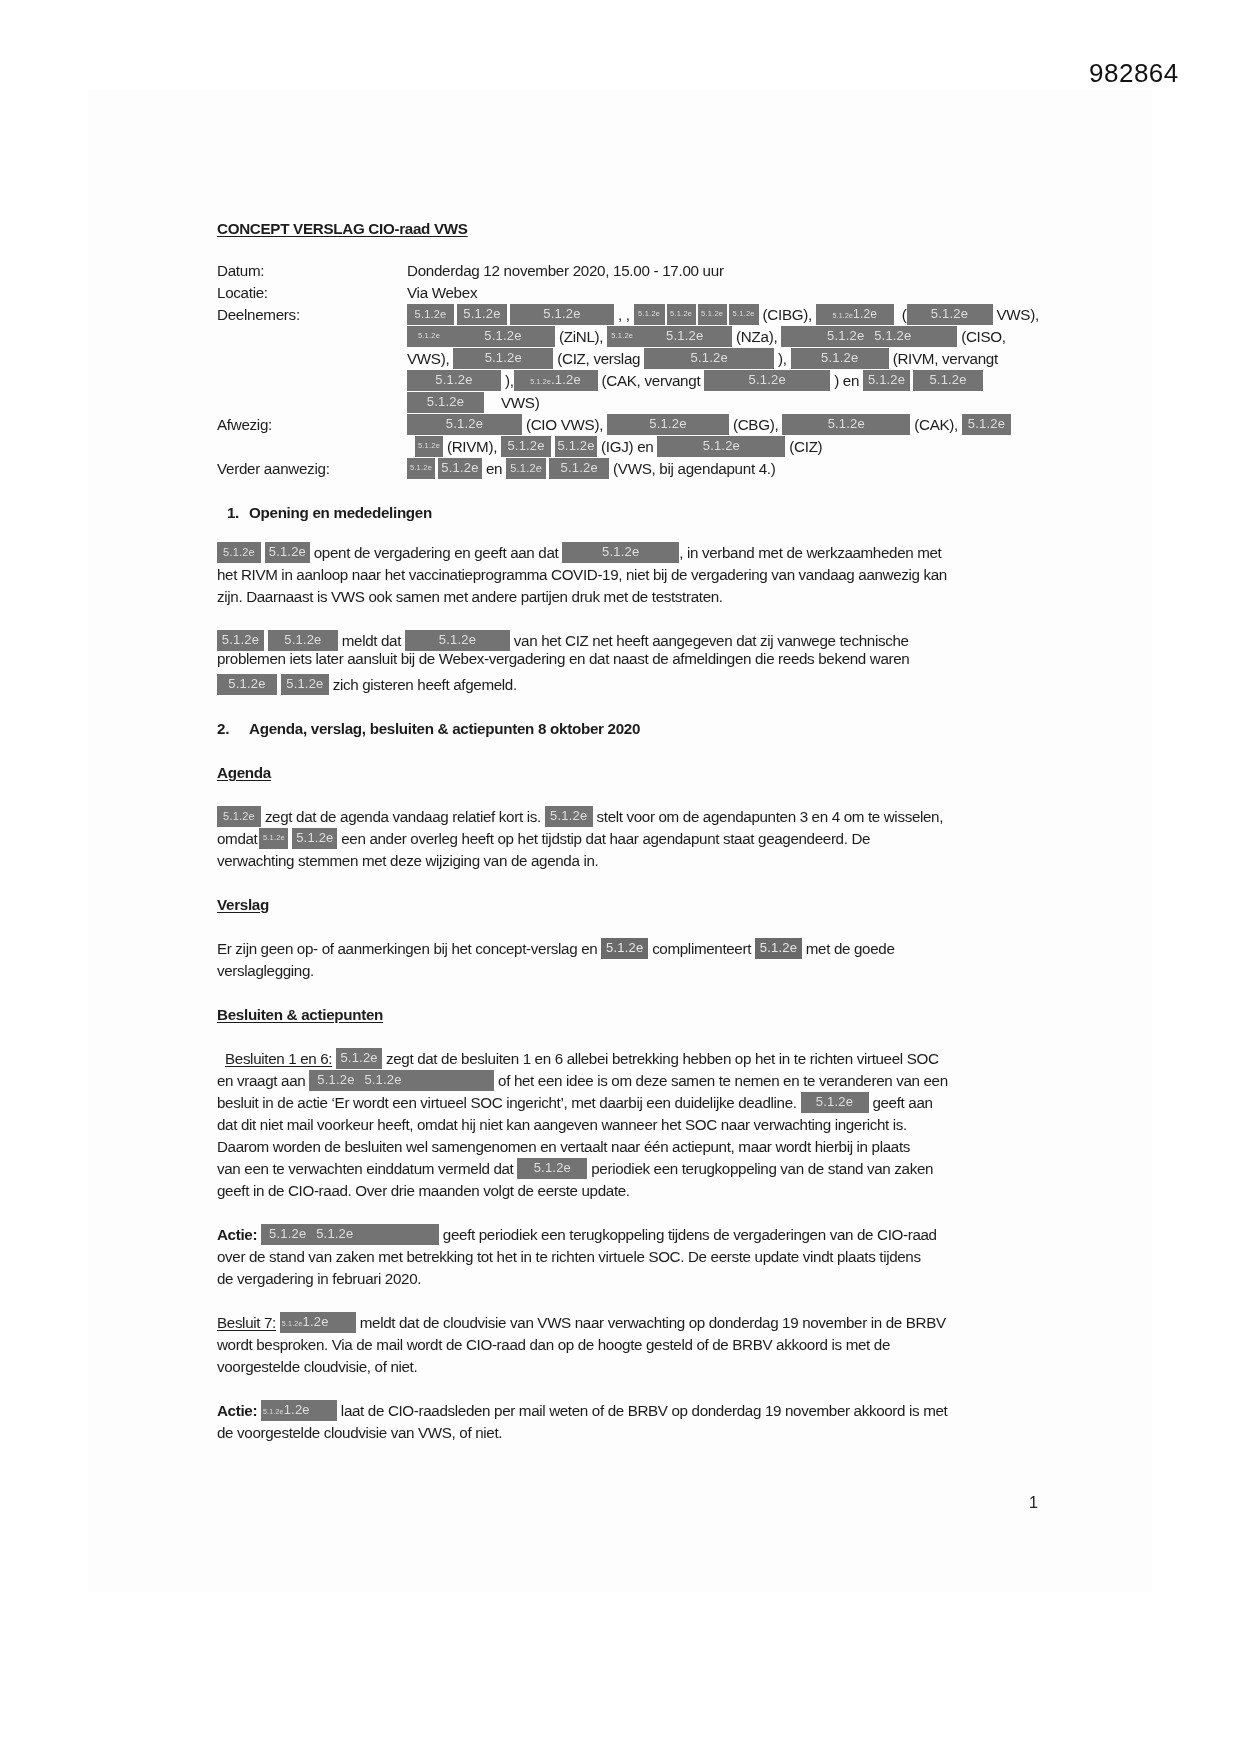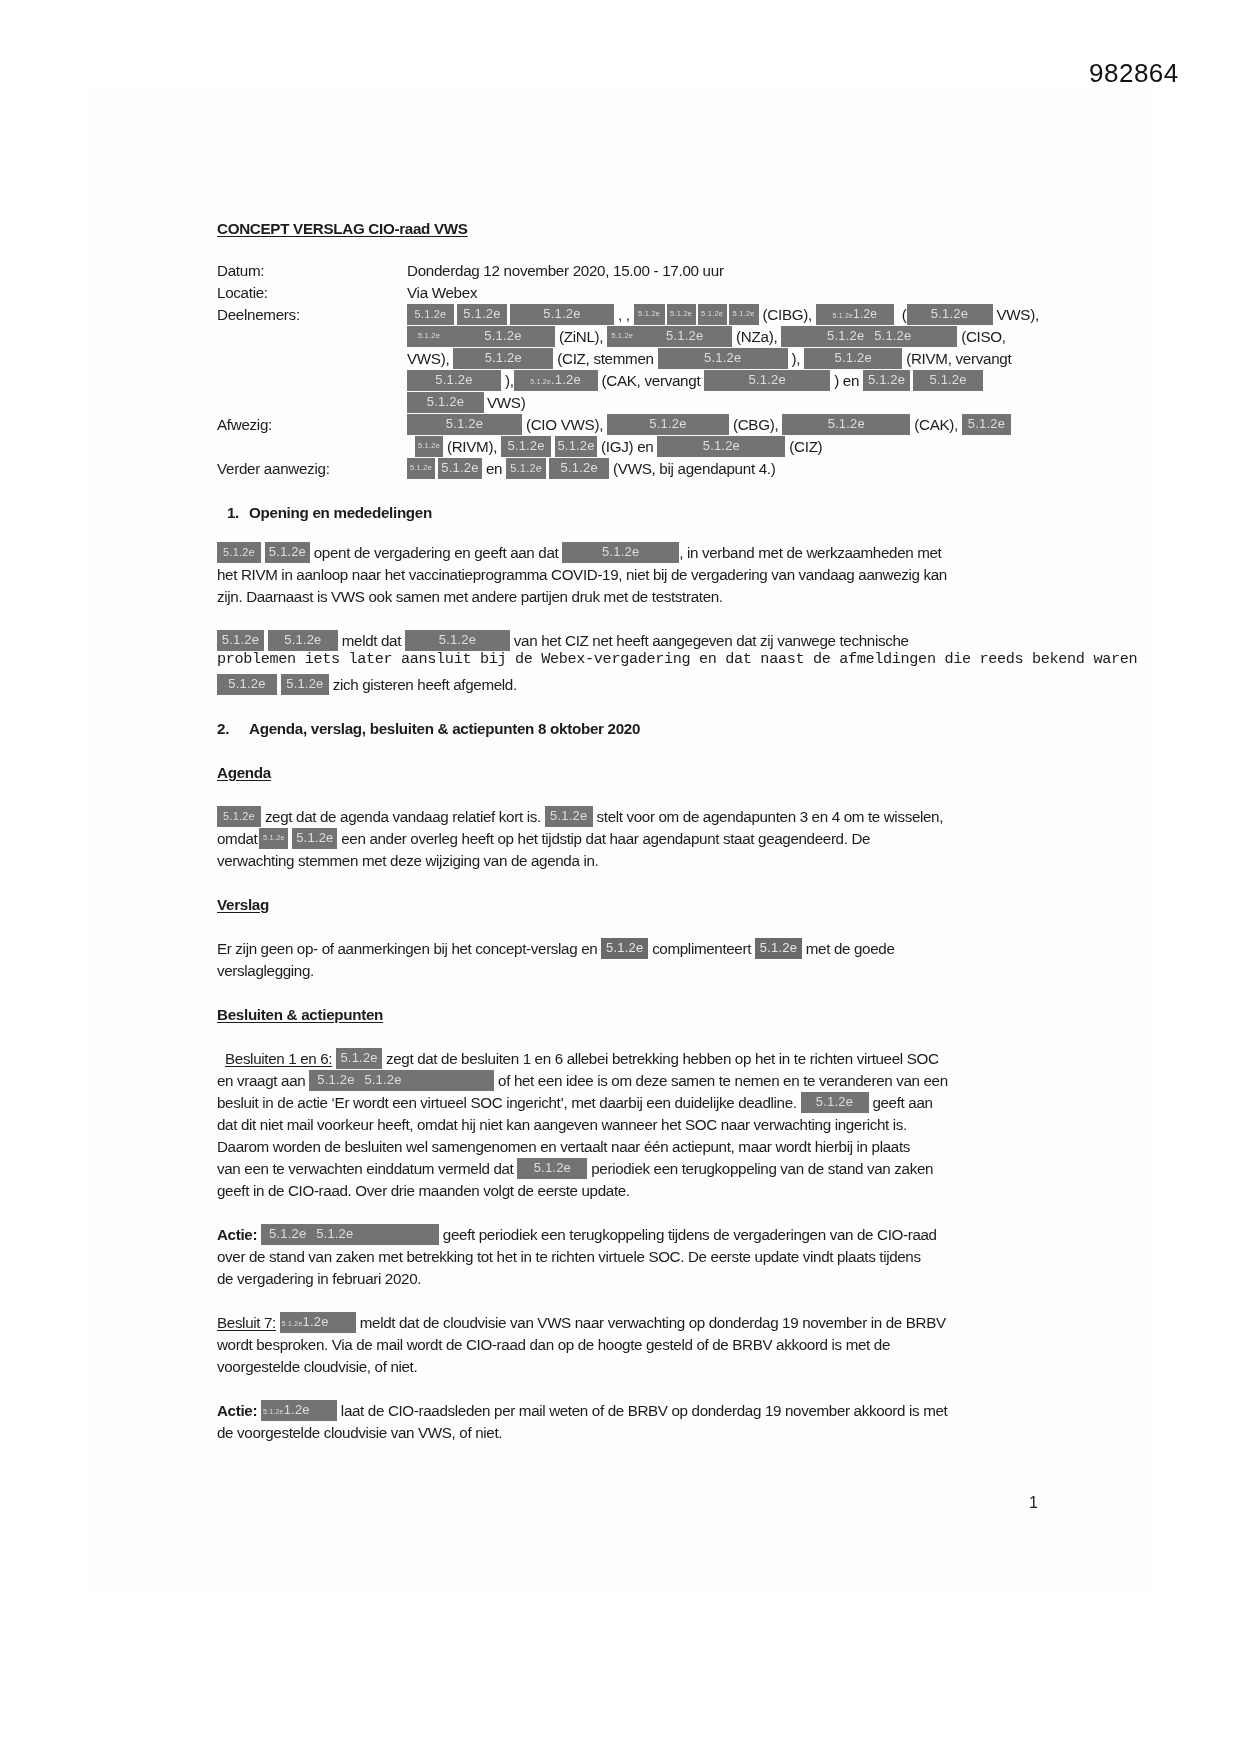--- a/index.html
+++ b/index.html
@@ -56,38 +56,38 @@
   <span>(ZiNL),</span>
   <span class="r s" style="width:30px">5.1.2e</span><span class="r" style="width:95px">5.1.2e</span>
   <span>(NZa),</span>
   <span class="r" style="width:176px;word-spacing:6px"><span>5.1.2e</span> <span>5.1.2e</span></span>
   <span>(CISO,</span>
 </div>
 
 <div class="lbl val" style="top:348px; white-space:nowrap;">
   <span>VWS),</span>
   <span class="r" style="width:100px">5.1.2e</span>
-  <span>(CIZ, stemmen</span>
+  <span>(CIZ, verslag</span>
   <span class="r" style="width:130px">5.1.2e</span>
   <span>),</span>
   <span class="r" style="width:98px">5.1.2e</span>
   <span>(RIVM, vervangt</span>
 </div>
 
 <div class="lbl val" style="top:370px; white-space:nowrap;">
   <span class="r" style="width:94px">5.1.2e</span>
   <span>),</span><span class="r" style="width:84px"><span style="font-size:7px">5.1.2e</span><span>.1.2e</span></span>
   <span>(CAK, vervangt</span>
   <span class="r" style="width:126px">5.1.2e</span>
   <span>) en</span>
   <span class="r" style="width:47px">5.1.2e</span><span class="r" style="width:70px;margin-left:3px">5.1.2e</span>
 </div>
 
 <div class="lbl val" style="top:392px; white-space:nowrap;">
-  <span class="r" style="width:77px">5.1.2e</span><span style="margin-left:3px">VWS)</span>
+  <span class="r" style="width:77px">5.1.2e</span><span style="margin-left:17px">VWS)</span>
 </div>
 
 <div class="lbl" style="top:414px;">Afwezig:</div>
 <div class="lbl val" style="top:414px; white-space:nowrap;">
   <span class="r" style="width:115px">5.1.2e</span>
   <span>(CIO VWS),</span>
   <span class="r" style="width:122px">5.1.2e</span>
   <span>(CBG),</span>
   <span class="r" style="width:128px">5.1.2e</span>
   <span>(CAK),</span>
@@ -110,21 +110,21 @@
   <span>(VWS, bij agendapunt 4.)</span>
 </div>
 
 <div class="lbl head" style="top:502px;text-align:center;"><span class="num">1.</span><span>Opening en mededelingen</span></div>
 
 <div class="line" style="top:542px;"><span class="r m" style="width:44px">5.1.2e</span> <span class="r" style="width:45px">5.1.2e</span> <span>opent de vergadering en geeft aan dat</span> <span class="r" style="width:117px">5.1.2e</span><span>, in verband met de werkzaamheden met</span></div>
 <div class="line" style="top:564px;">het RIVM in aanloop naar het vaccinatieprogramma COVID-19, niet bij de vergadering van vandaag aanwezig kan</div>
 <div class="line" style="top:586px;">zijn. Daarnaast is VWS ook samen met andere partijen druk met de teststraten.</div>
 
 <div class="line" style="top:630px;"><span class="r" style="width:47px">5.1.2e</span> <span class="r" style="width:70px">5.1.2e</span> <span>meldt dat</span> <span class="r" style="width:105px">5.1.2e</span> <span>van het CIZ net heeft aangegeven dat zij vanwege technische</span></div>
-<div class="line" style="top:648px;font-family:Liberation Mono, monospace;">problemen iets later aansluit bij de Webex-vergadering en dat naast de afmeldingen die reeds bekend waren</div>
+<div class="line" style="top:648px;">problemen iets later aansluit bij de Webex-vergadering en dat naast de afmeldingen die reeds bekend waren</div>
 <div class="line" style="top:674px;"><span class="r" style="width:60px">5.1.2e</span> <span class="r" style="width:48px">5.1.2e</span> <span>zich gisteren heeft afgemeld.</span></div>
 
 <div class="lbl head" style="top:718px;"><span class="num">2.</span><span>Agenda, verslag, besluiten &amp; actiepunten 8 oktober 2020</span></div>
 
 <div class="lbl sub" style="top:762px;">Agenda</div>
 <div class="line" style="top:806px;"><span class="r m" style="width:44px">5.1.2e</span> <span>zegt dat de agenda vandaag relatief kort is.</span> <span class="r" style="width:48px">5.1.2e</span> <span>stelt voor om de agendapunten 3 en 4 om te wisselen,</span></div>
 <div class="line" style="top:828px;"><span>omdat</span><span class="r s" style="width:29px;margin-left:2px">5.1.2e</span> <span class="r" style="width:45px">5.1.2e</span> <span>een ander overleg heeft op het tijdstip dat haar agendapunt staat geagendeerd. De</span></div>
 <div class="line" style="top:850px;">verwachting stemmen met deze wijziging van de agenda in.</div>
 
 <div class="lbl sub" style="top:894px;">Verslag</div>

